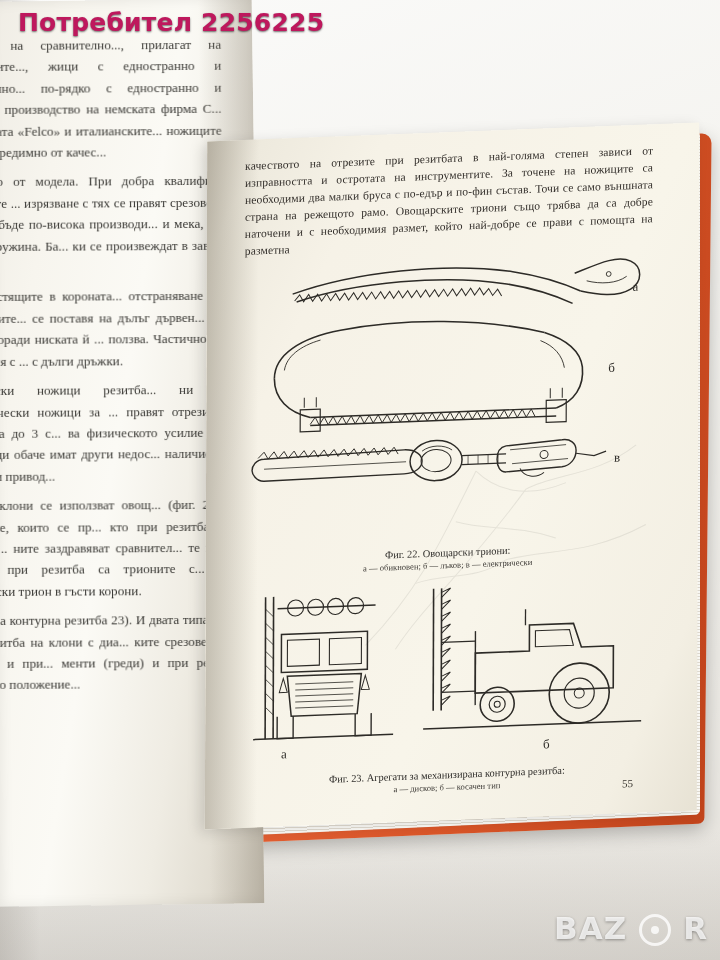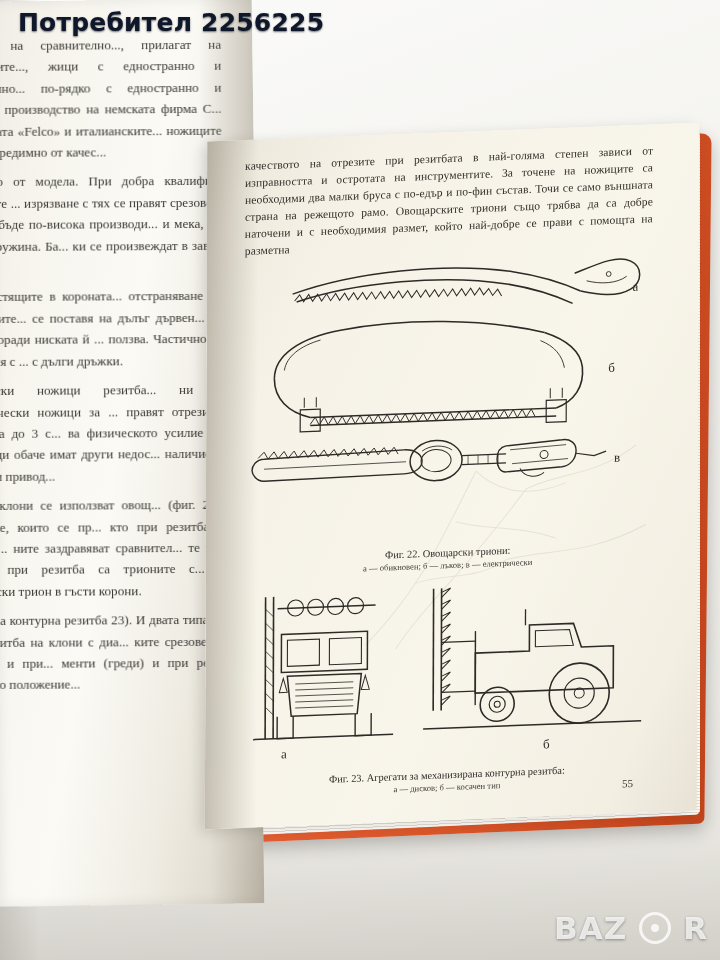--- a/index.html
+++ b/index.html
@@ -33,33 +33,33 @@
     background: linear-gradient(to top, rgba(150,145,138,0.25), rgba(255,255,255,0));
   }
 
   
   .user-label {
     position: absolute;
     left: 18px; top: 8px;
     font-family: "DejaVu Sans", sans-serif;
     font-size: 25px;
     font-weight: 700;
-    color: #0f172a;
+    color: #be185d;
     text-shadow: 0 1px 2px rgba(0,0,0,0.55);
     letter-spacing: 0.2px;
     z-index: 60;
   }
 
   
   .bazar-mark {
     position: absolute;
     right: 12px; bottom: 14px;
     z-index: 60;
     display: flex;
-    align-items: center;
+    align-items: flex-end;
     gap: 11px;
     font-family: "DejaVu Sans", sans-serif;
     font-size: 31px;
     font-weight: 700;
     color: rgba(255,255,255,0.78);
     text-shadow: 0 1px 3px rgba(0,0,0,0.35);
     letter-spacing: 1px;
   }
   .bazar-mark .dot {
     display: inline-block;

